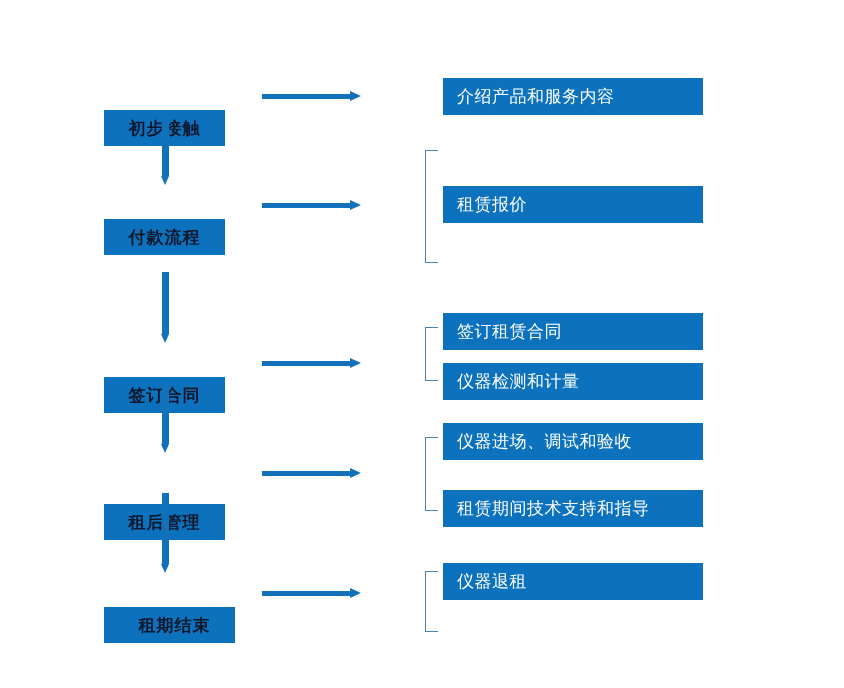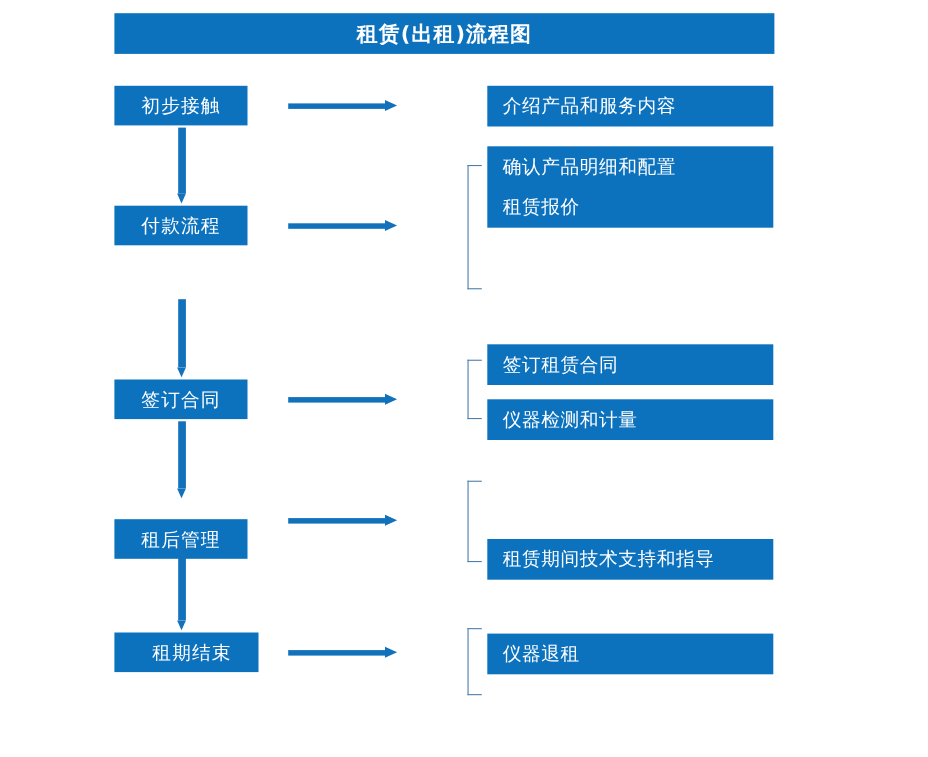--- a/index.html
+++ b/index.html
@@ -39,27 +39,28 @@
     letter-spacing: 1px;
   }
 
   
   .stage-box {
     position: absolute;
     left: 104px;
     width: 121px;
     height: 36px;
     background: #0C72BE;
-    color: #ffffff;
+    color: #0f172a;
     display: flex;
     align-items: center;
     justify-content: center;
     font-size: 17px;
-    font-weight: normal;
+    font-weight: bold;
     letter-spacing: 1px;
+    margin-top: 32px;
   }
 
   
   .detail-box {
     position: absolute;
     left: 443px;
     width: 260px;
     height: 37px;
     background: #0C72BE;
     color: #ffffff;
@@ -130,21 +131,20 @@
     border-top: 1.5px solid #4C7FAE;
     border-bottom: 1.5px solid #4C7FAE;
     box-sizing: border-box;
   }
 </style>
 </head>
 <body>
 
 <div id="canvas">
 
-  <div class="title-bar">租赁(出租)流程图</div>
 
   <div class="stage-box" style="top:78px;">初步接触</div>
 
   <div class="stage-box" style="top:187px;">付款流程</div>
 
   <div class="stage-box" style="top:345px;">签订合同</div>
 
   <div class="stage-box" style="top:472px;">租后管理</div>
 
   <div class="stage-box" style="top:575px;padding-left:10px;">租期结束</div>
@@ -197,28 +197,28 @@
   <div class="bracket" style="top:150px; height:113px;"></div>
 
   <div class="bracket" style="top:327px; height:54px;"></div>
 
   <div class="bracket" style="top:437px; height:74px;"></div>
 
   <div class="bracket" style="top:571px; height:61px;"></div>
 
   <div class="detail-box" style="top:78px;">介绍产品和服务内容</div>
 
-  <div class="detail-box" style="top:133px;">确认产品明细和配置</div>
-
-  <div class="detail-box" style="top:170px;">租赁报价</div>
+
+  <div class="detail-box" style="top:186px;">租赁报价</div>
 
 
   <div class="detail-box" style="top:313px;">签订租赁合同</div>
 
   <div class="detail-box" style="top:363px;">仪器检测和计量</div>
 
+  <div class="detail-box" style="top:423px;">仪器进场、调试和验收</div>
 
   <div class="detail-box" style="top:490px;text-align:center;">租赁期间技术支持和指导</div>
 
-  <div class="detail-box" style="top:576px;">仪器退租</div>
+  <div class="detail-box" style="top:563px;">仪器退租</div>
 
 
 </div>
 
 </body></html>

